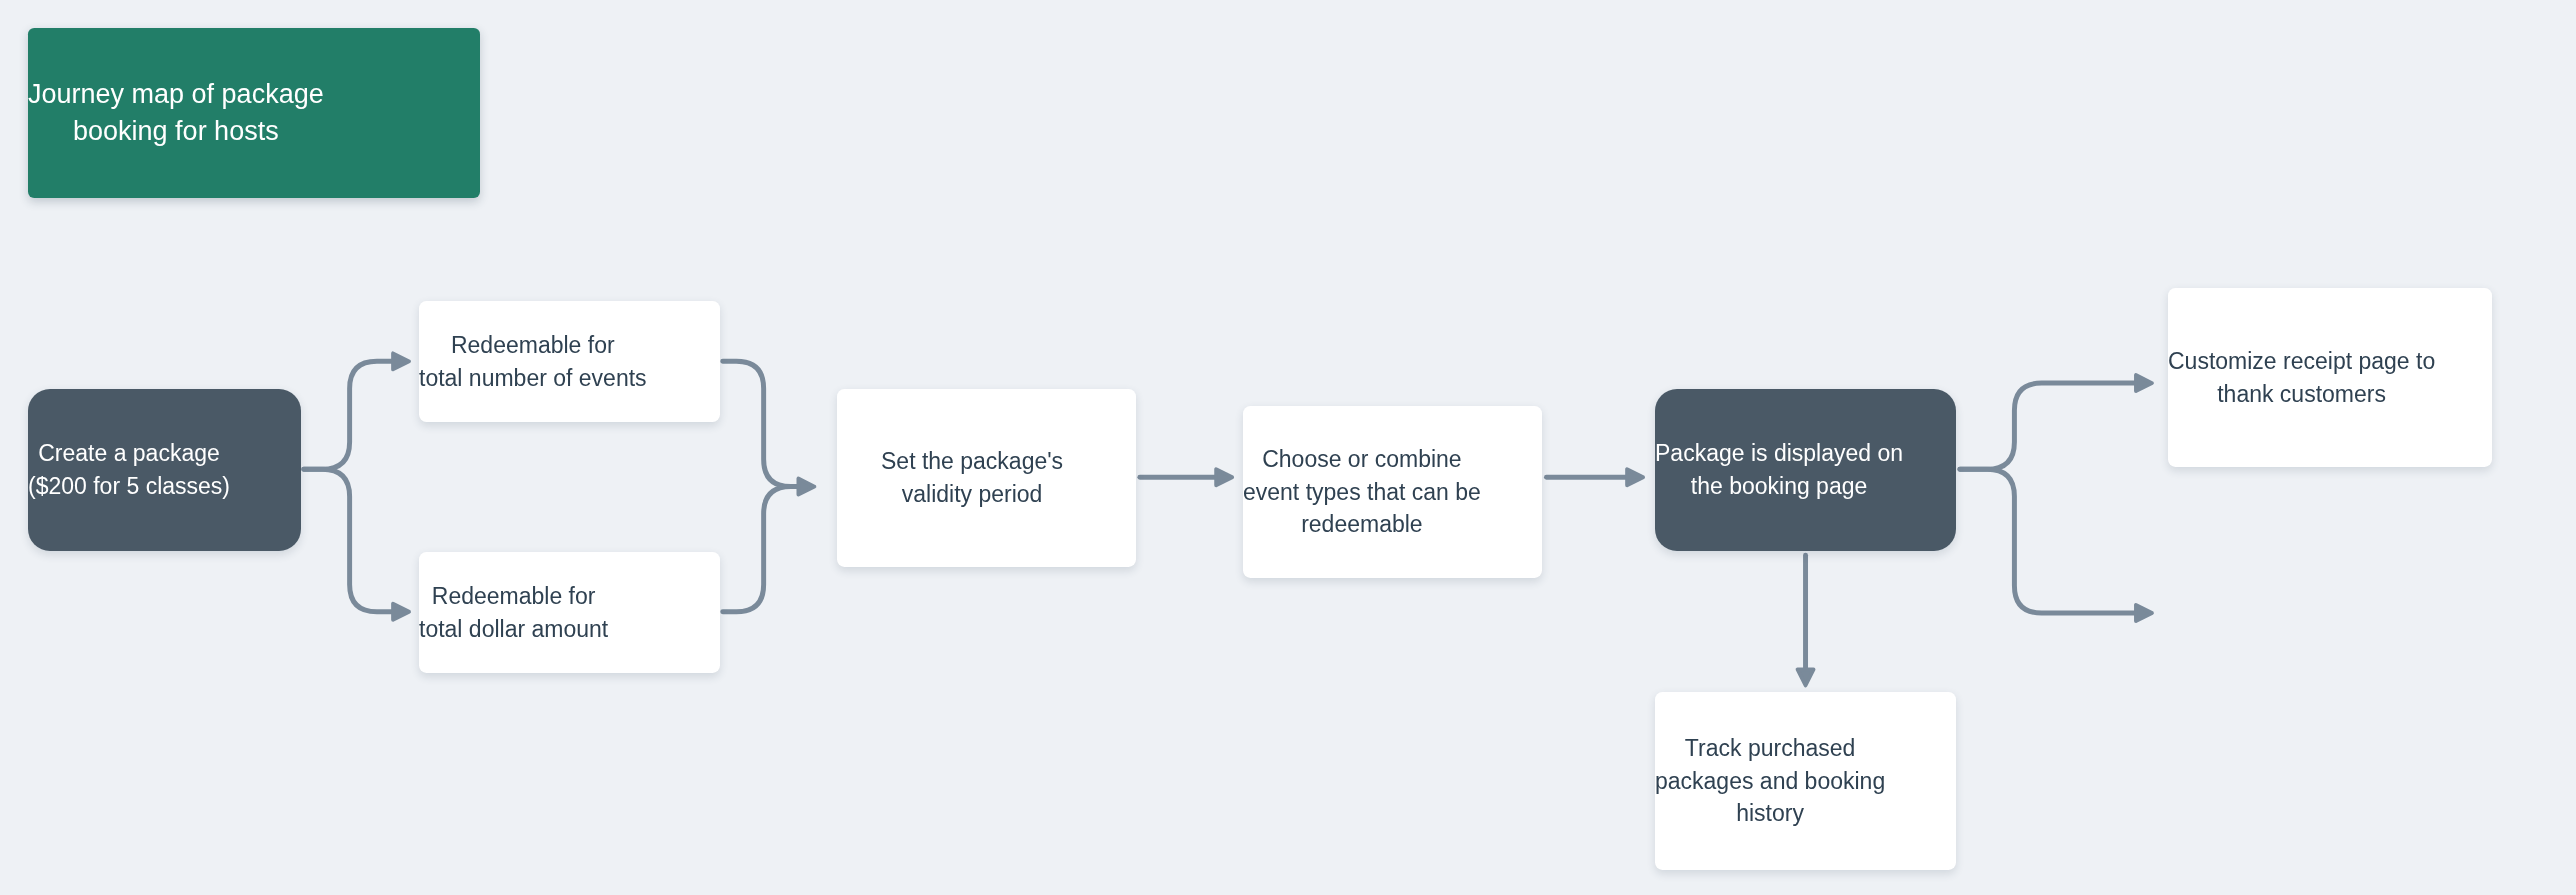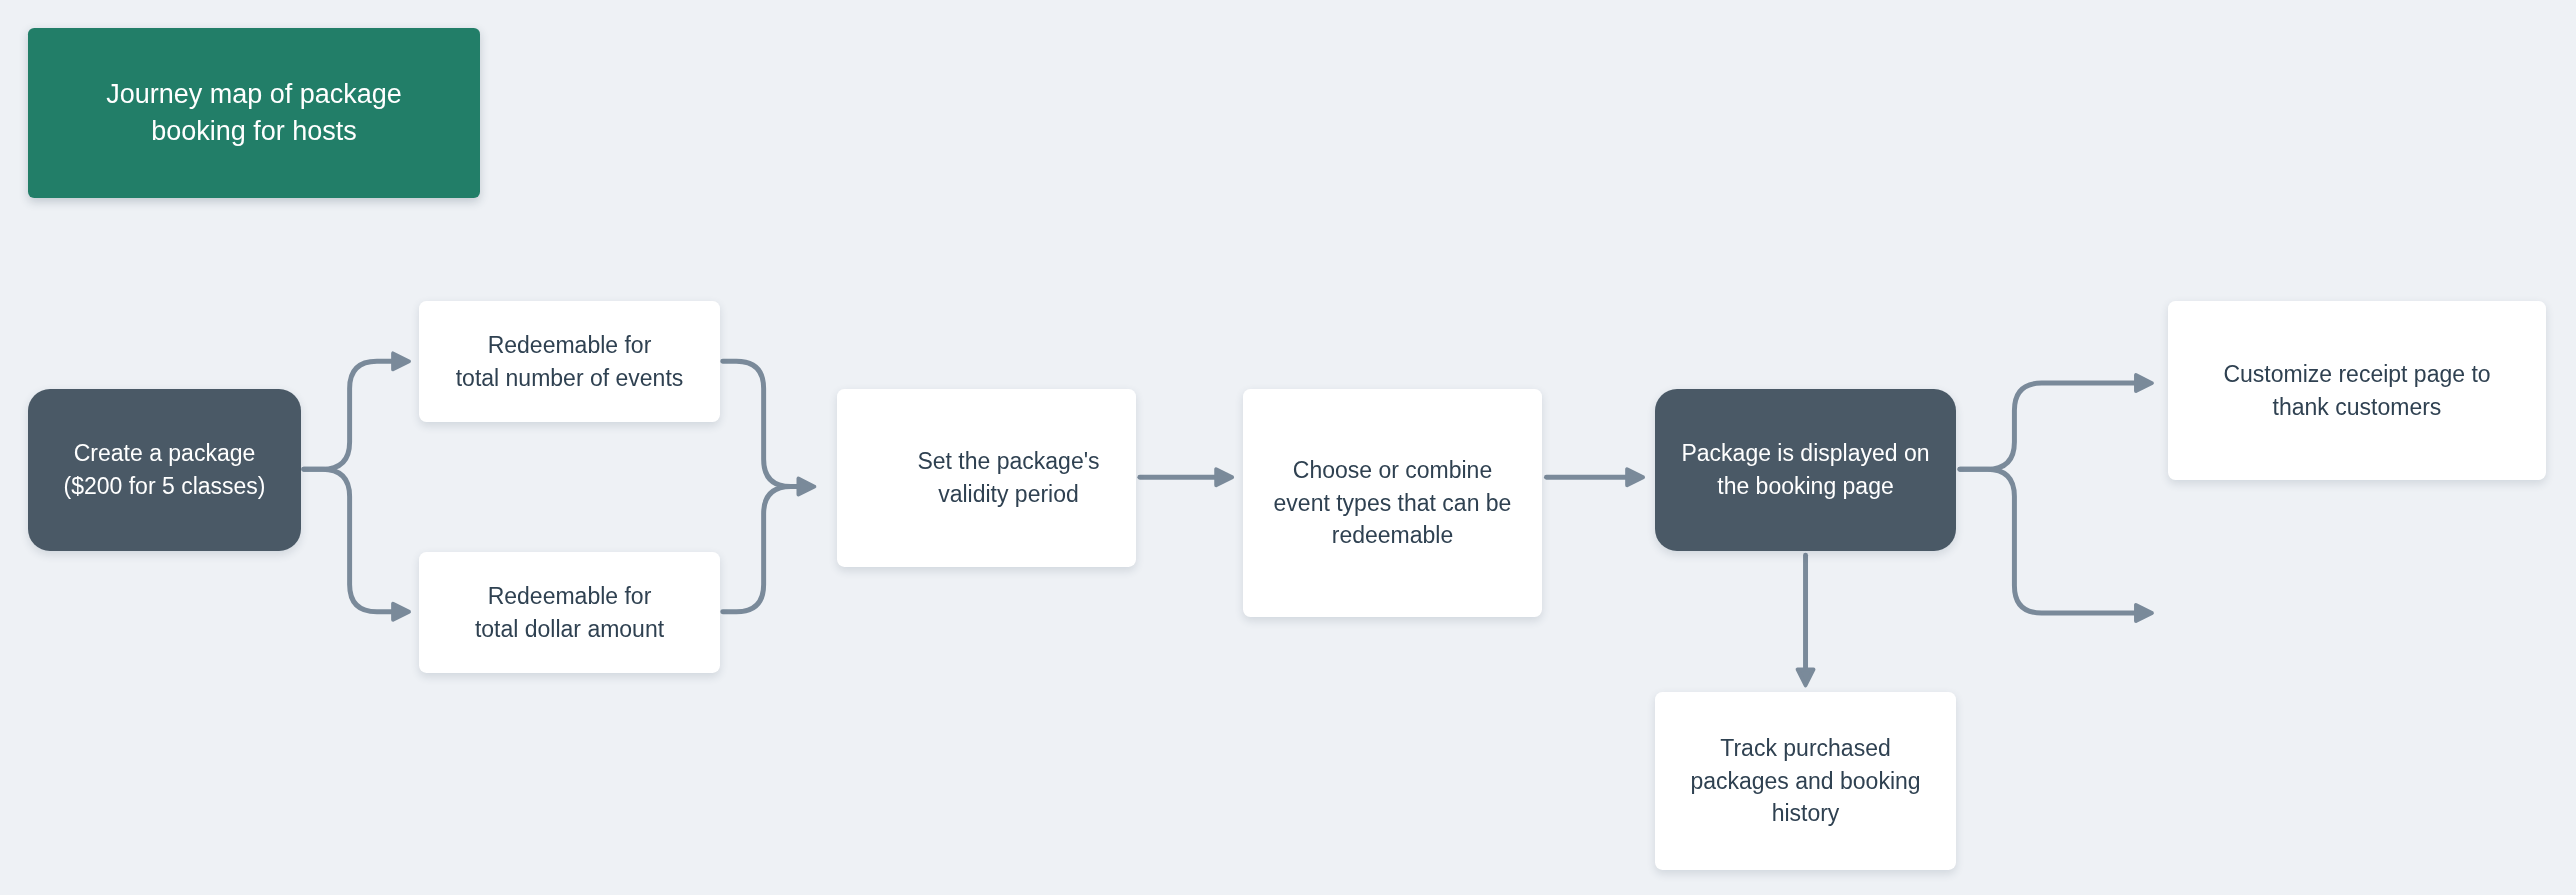--- a/index.html
+++ b/index.html
@@ -35,21 +35,21 @@
   .ah{
     fill:var(--arrow);
     stroke:var(--arrow);
     stroke-width:6;
     stroke-linejoin:round;
   }
   .node{
     position:absolute;
     display:flex;
     align-items:center;
-    justify-content:center;
+    justify-content:flex-start;
     text-align:center;
     border-radius:7.4px;
     background:var(--node-white);
     color:var(--text-dark);
     box-shadow:0 3.1px 8.7px rgba(42,65,84,0.14);
     font-size:23px;
     font-weight:500;
     line-height:1.42;
   }
   .node .label{
@@ -68,23 +68,23 @@
     line-height:1.38;
     border-radius:6.2px;
     box-shadow:0 3.7px 10px rgba(42,65,84,0.22);
   }
   
   .n-title   {left:28px;   top:28px;   width:452px; height:170px;}
   .n-create  {left:28px;   top:389px;  width:273px; height:162px;}
   .n-events  {left:419px;  top:301px;  width:301px; height:121px;}
   .n-dollar  {left:419px;  top:552px;  width:301px; height:121px;}
   .n-validity{left:837px; top:389px;  width:299px; height:178px;padding-left:44px;}
-  .n-choose  {left:1243px; top:389px;  width:299px; height:228px;}
+  .n-choose  {left:1243px; top:406px;  width:299px; height:172px;}
   .n-package {left:1655px; top:389px;  width:301px; height:162px;}
-  .n-receipt {left:2168px; top:301px;  width:378px; height:179px;}
+  .n-receipt {left:2168px; top:288px;  width:324px; height:179px;}
   .n-notify  {left:2168px; top:524px;  width:378px; height:179px;}
   .n-track   {left:1655px; top:692px; width:301px; height:178px;}
 </style>
 </head>
 <body>
 
 <div class="canvas">
 
   <svg class="edges" viewBox="0 0 4156 1444">
 

